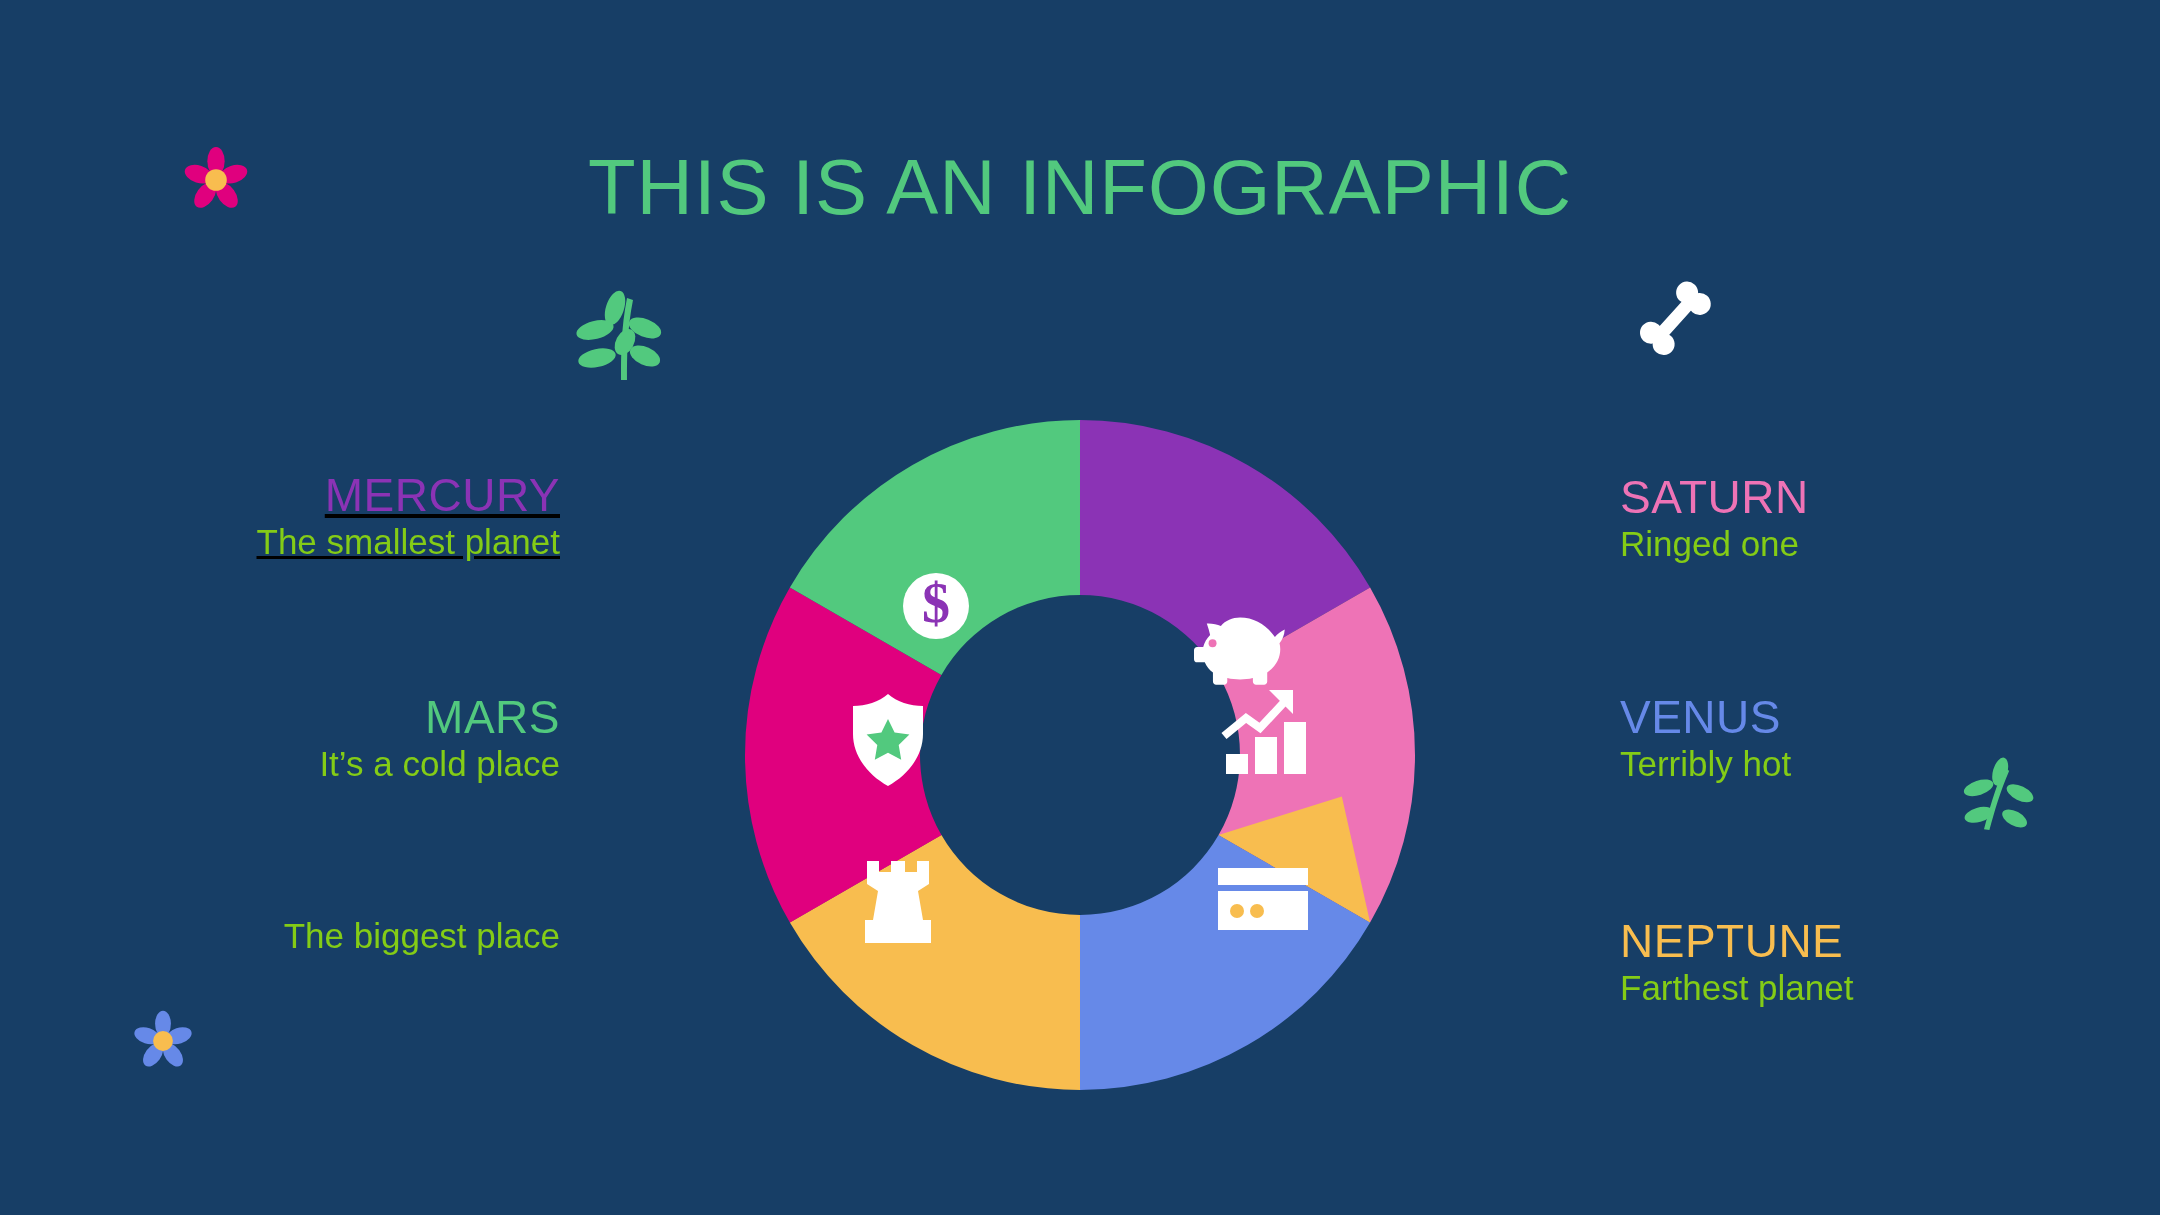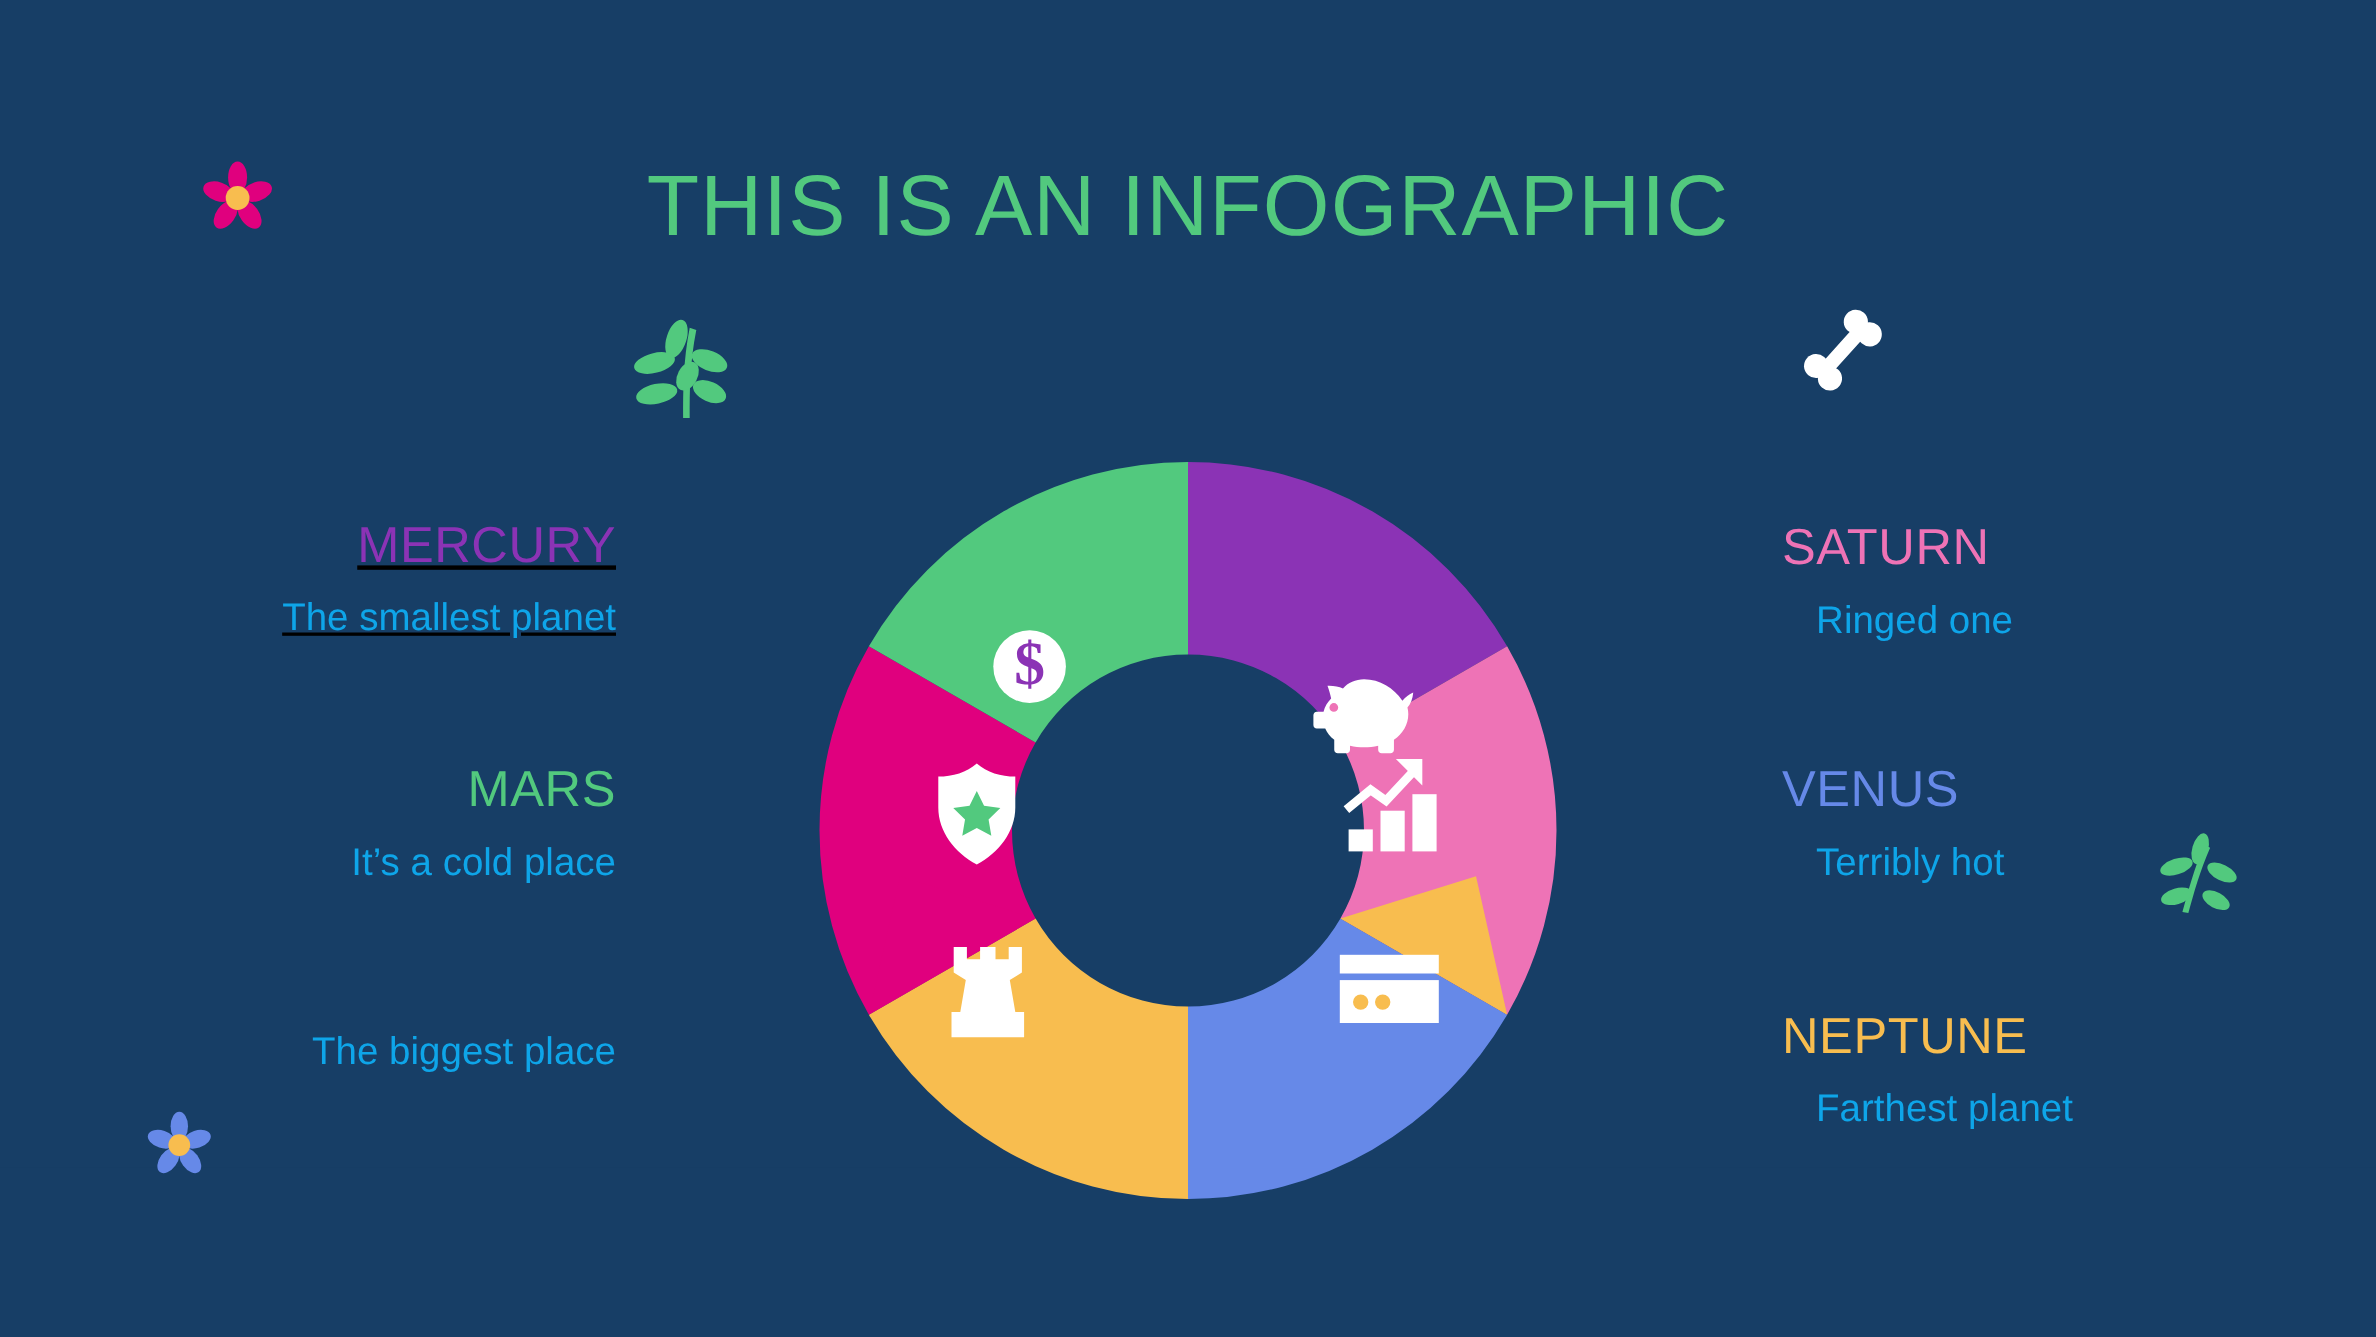--- a/index.html
+++ b/index.html
@@ -44,25 +44,23 @@
   .planet-name {
     font-size: 46px;
     font-weight: 400;
     line-height: 1.12;
     letter-spacing: 0.5px;
     white-space: nowrap;
   }
   .planet-desc {
     font-size: 35px;
     font-weight: 400;
-    color: #0ea5e9;
+    color: #84cc16;
     line-height: 1.15;
-    margin-top: 20px;
     white-space: nowrap;
-    padding-left: 31px;
   }
 
   
   #lbl-mercury { left: 0px;    top: 470px; text-decoration: underline; }
   #lbl-mars    { left: 0px;    top: 692px; text-align: right; }
   #lbl-jupiter { left: 0px;    top: 916px; }
   
   #lbl-saturn  { left: 1620px; top: 472px; }
   #lbl-venus   { left: 1620px; top: 692px; }
   #lbl-neptune { left: 1620px; top: 916px; }

